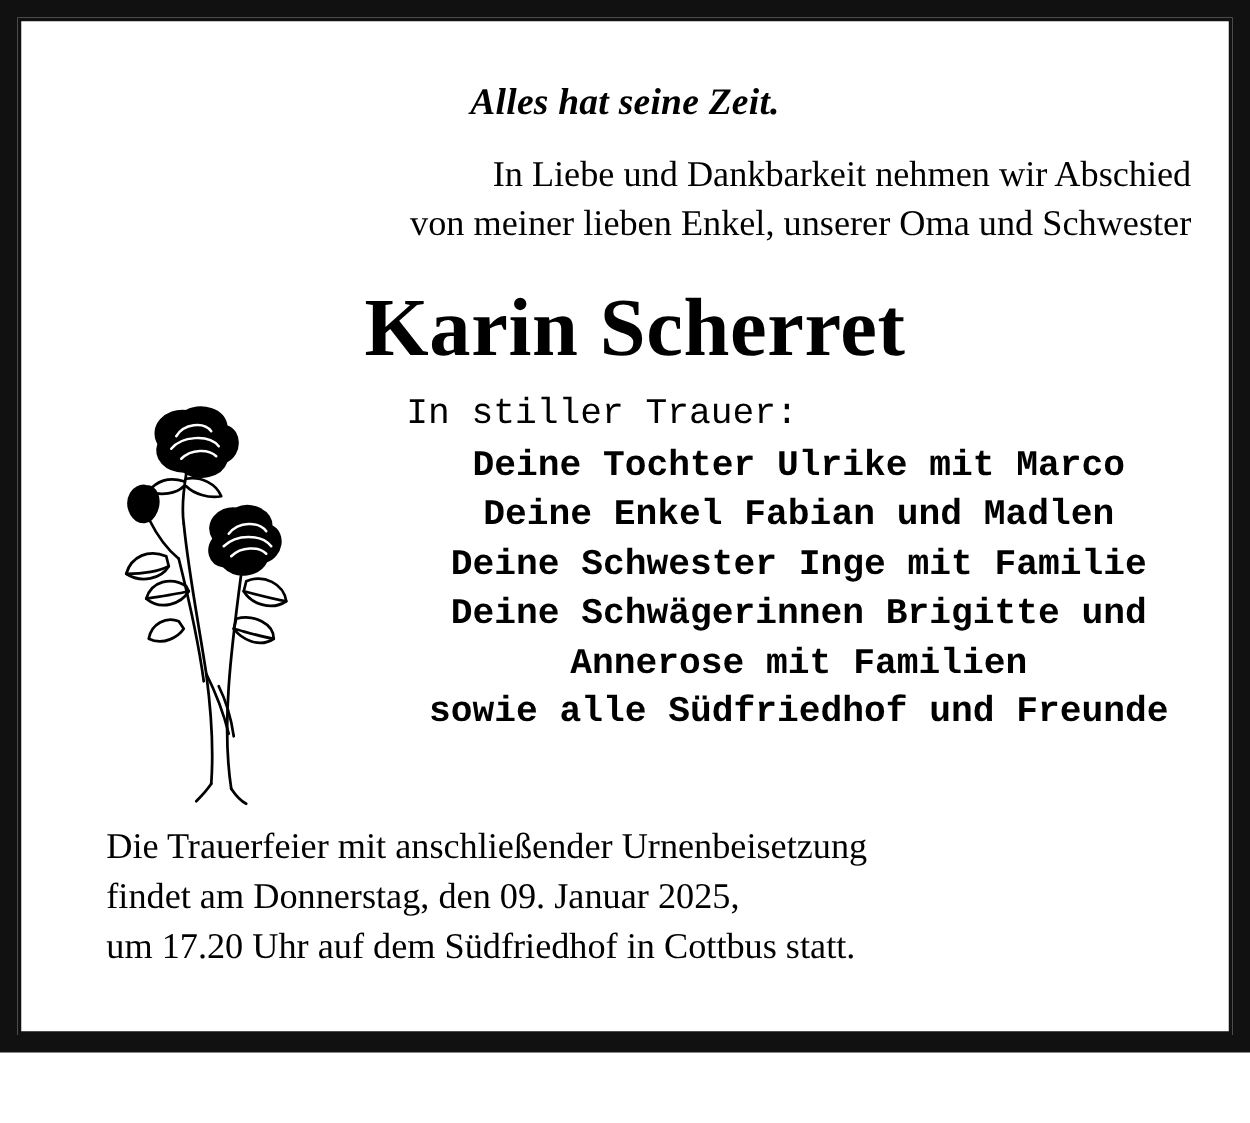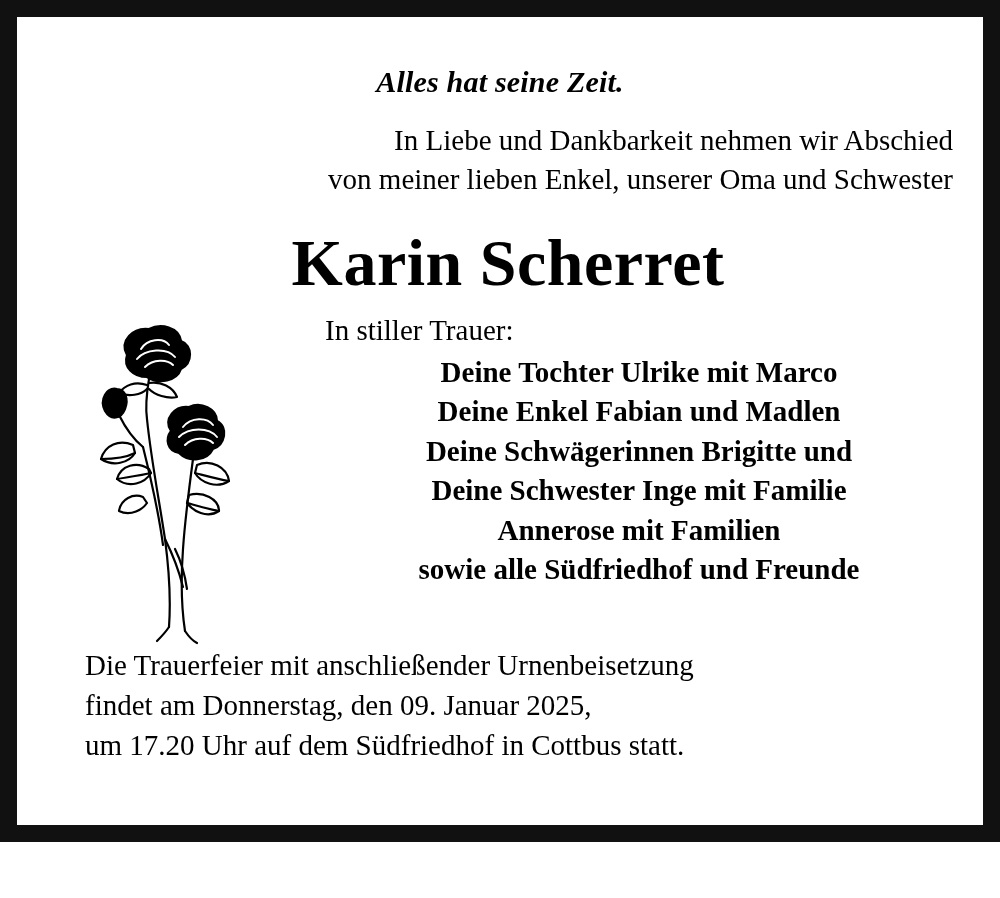--- a/index.html
+++ b/index.html
@@ -66,20 +66,21 @@
     margin-bottom: 28px;
     padding-left: 16px;
   }
   .dates .gap {
     display: inline-block;
     width: 26px;
   }
   .midsection {
     position: relative;
     min-height: 330px;
+    font-family: Liberation Mono, monospace;
   }
   .rose {
     position: absolute;
     left: 42px;
     top: 8px;
     width: 170px;
     height: 330px;
   }
   .mourners {
     padding-left: 278px;
@@ -92,21 +93,21 @@
   }
   .mourners .m-line {
     font-weight: bold;
     white-space: nowrap;
     text-align: center;
   }
   .ceremony {
     padding-left: 38px;
     font-size: 29px;
     line-height: 1.38;
-    margin-top: 4px;
+    margin-top: 16px;
   }
   .ceremony .c-line {
     white-space: nowrap;
   }
 </style>
 </head>
 <body>
 
 <div class="obituary">
   <div class="inner">
@@ -162,22 +163,22 @@
             <path d="M96 312 C100 318 104 322 108 324"></path>
             <path d="M86 230 C92 242 96 256 98 270"></path>
           </g>
         </svg>
       </div>
 
       <div class="mourners">
         <div class="heading">In stiller Trauer:</div>
         <div class="m-line">Deine Tochter Ulrike mit Marco</div>
         <div class="m-line">Deine Enkel Fabian und Madlen</div>
+        <div class="m-line">Deine Schwester Inge mit Familie</div>
         <div class="m-line">Deine Schwägerinnen Brigitte und</div>
-        <div class="m-line">Deine Schwester Inge mit Familie</div>
         <div class="m-line">Annerose mit Familien</div>
         <div class="m-line">sowie alle Südfriedhof und Freunde</div>
       </div>
     </div>
 
     <div class="ceremony">
       <div class="c-line">Die Trauerfeier mit anschließender Urnenbeisetzung</div>
       <div class="c-line">findet am Donnerstag, den 09. Januar 2025,</div>
       <div class="c-line">um 17.20 Uhr auf dem Südfriedhof in Cottbus statt.</div>
     </div>

